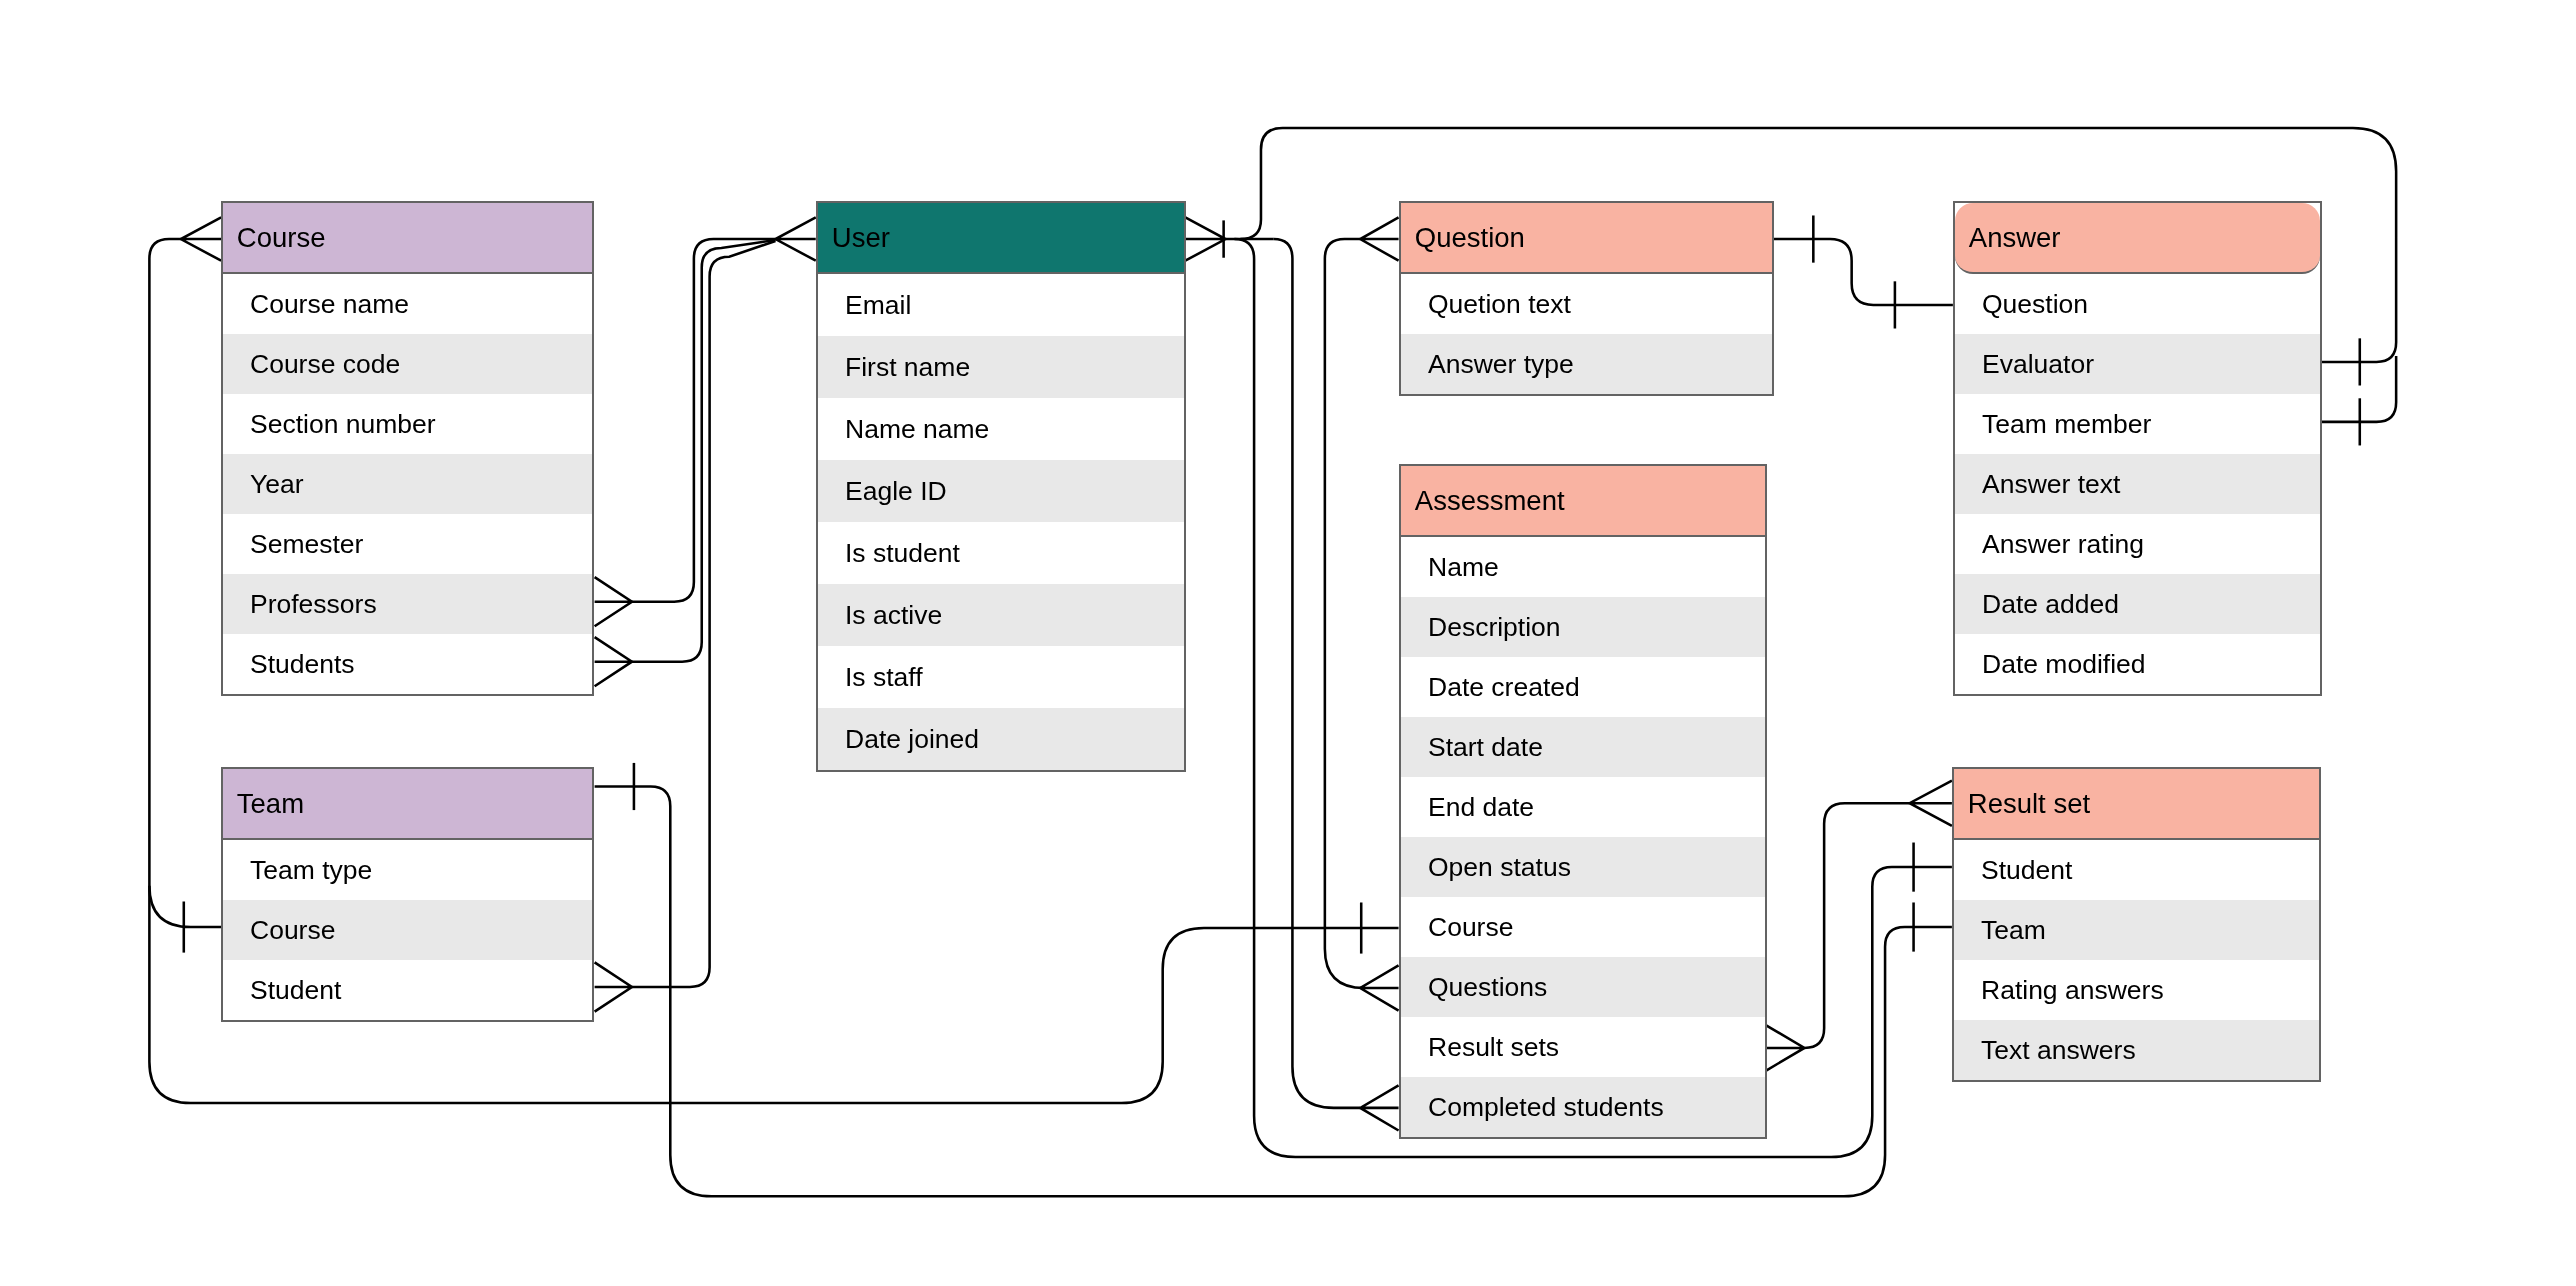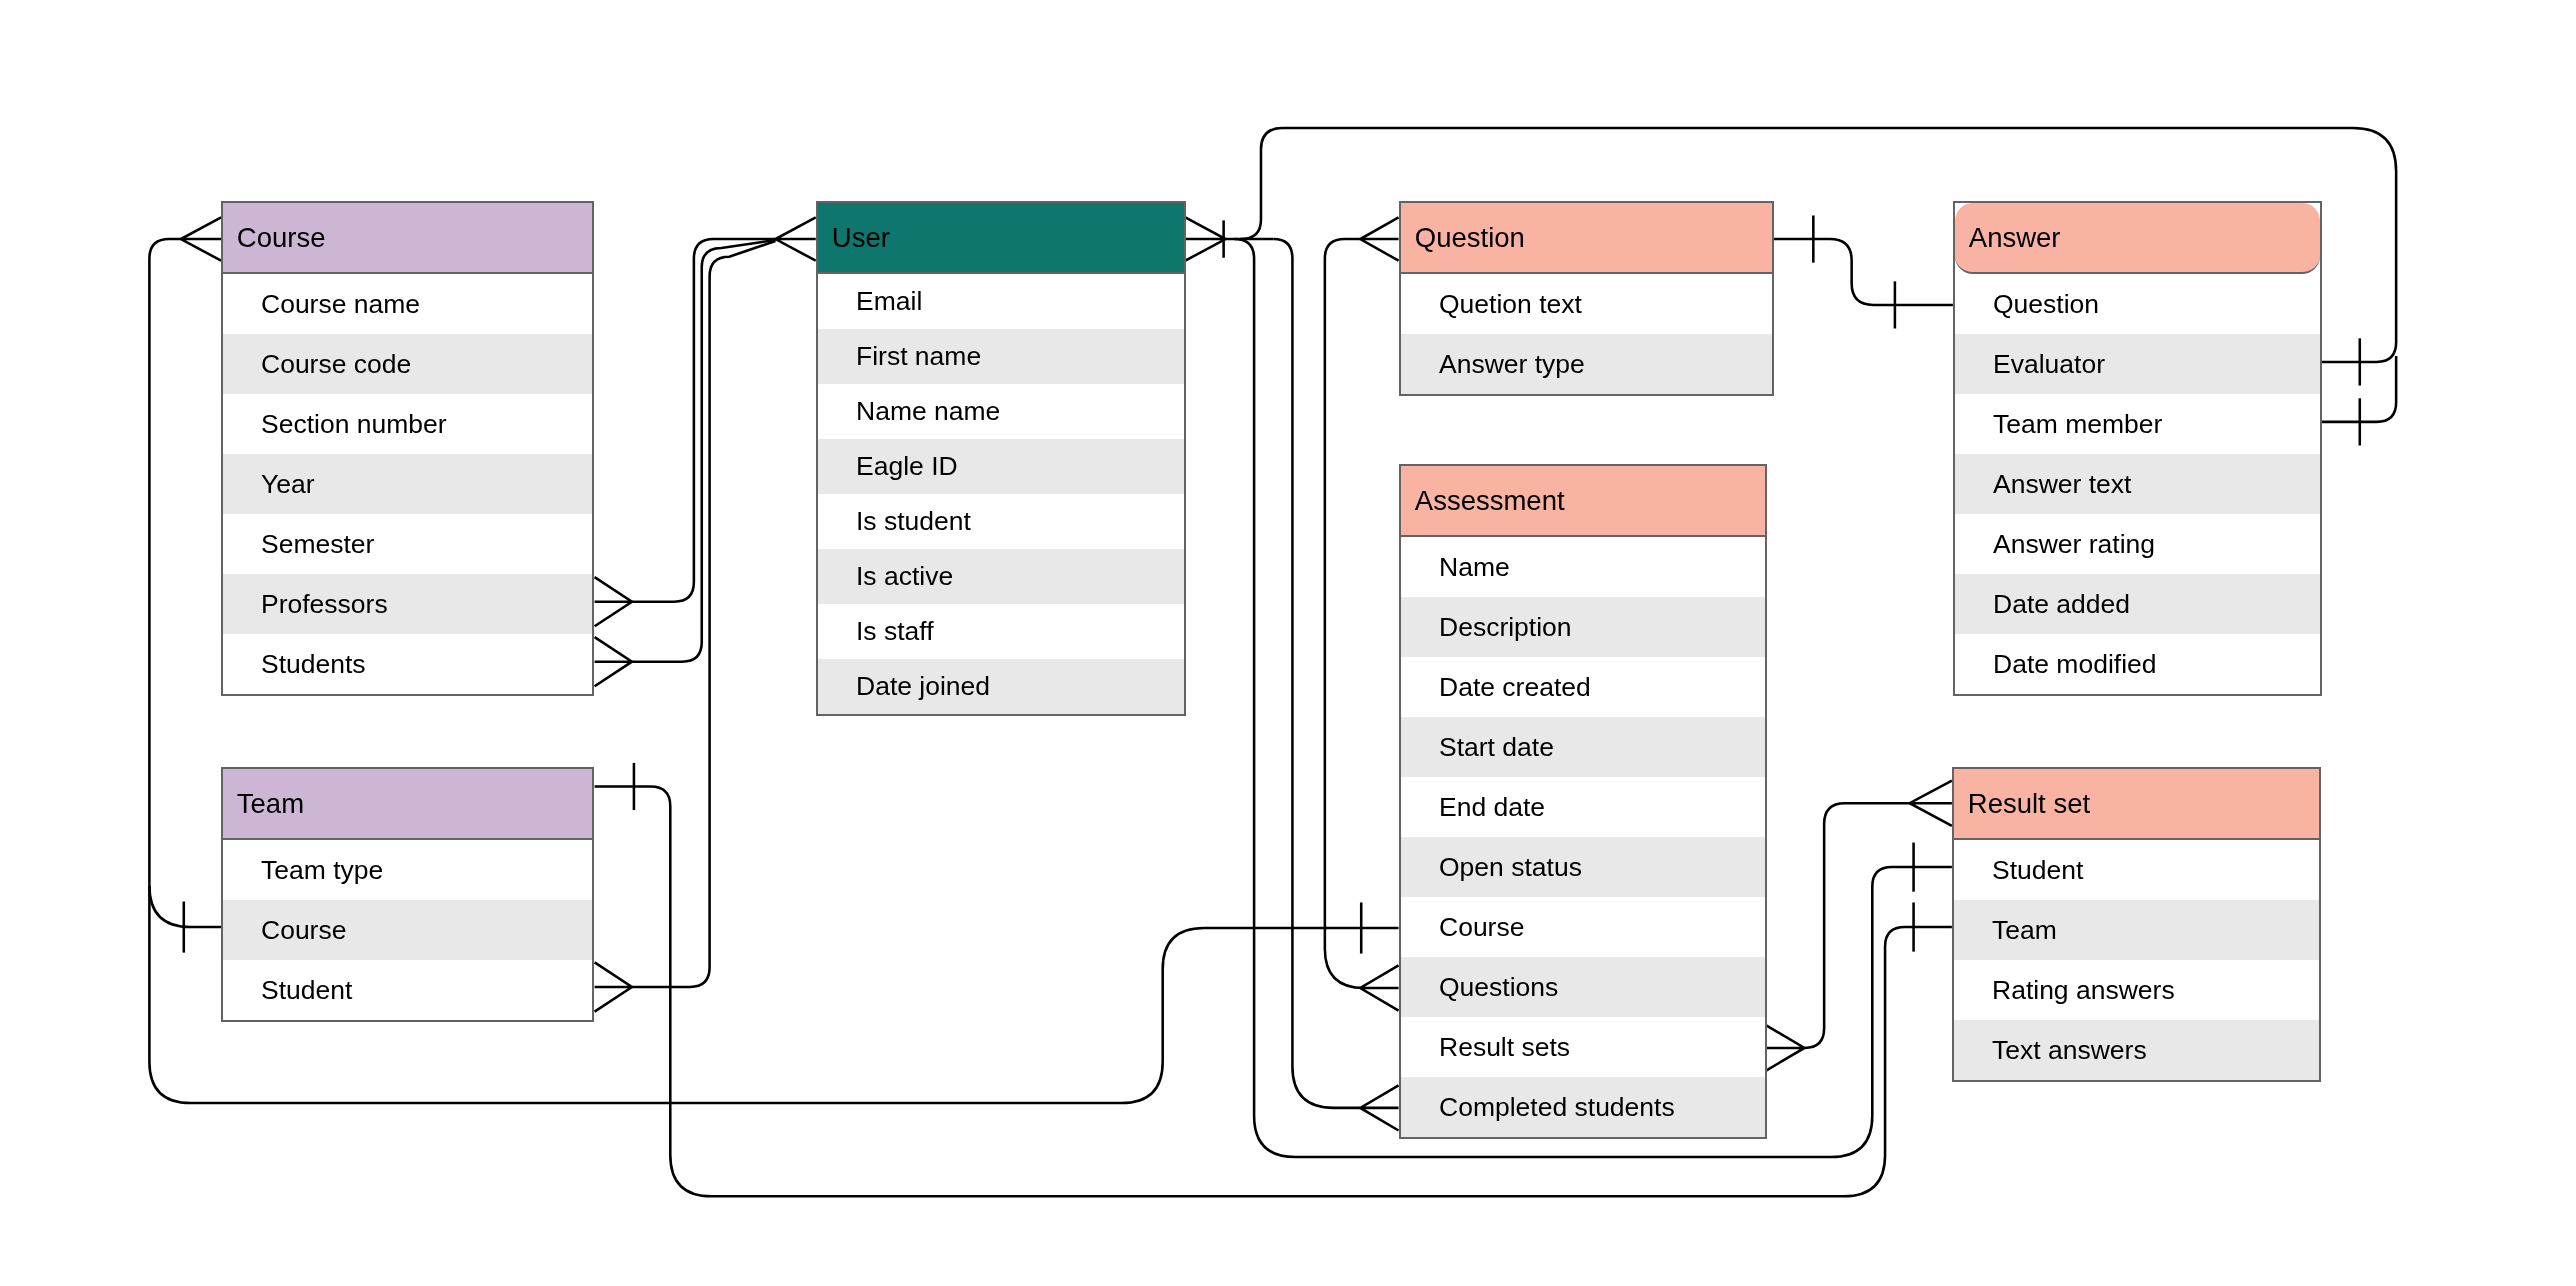--- a/index.html
+++ b/index.html
@@ -11,24 +11,24 @@
   #rel-layer{position:absolute;left:0;top:0;z-index:1;}
   .table{
     position:absolute;z-index:2;background:#ffffff;
     border:2.9px solid #636363;box-sizing:border-box;
   }
   .table .hdr{
     height:69px;display:flex;align-items:center;padding-left:13.8px;
     border-bottom:2px solid #636363;font-size:27.5px;
   }
   .table .row{
-    height:60px;display:flex;align-items:center;padding-left:38px;
+    height:60px;display:flex;align-items:center;padding-left:27px;
     font-size:26.5px;white-space:nowrap;
   }
-  .t-user .row{height:55px;}
+  .t-user .row{height:62px;}
   .table .row:nth-child(odd){background:#ffffff;}
   .table .row:nth-child(even){background:#e8e8e8;}
   
   .t-course    {left:221px; top:201px; width:373px;}
   .t-user      {left:816px; top:201px; width:370px;}
   .t-question  {left:1399px;top:201px; width:375px;}
   .t-answer    {left:1953px;top:201px; width:369px;}
   .t-team      {left:221px; top:767px; width:373px;}
   .t-assessment{left:1399px;top:464px; width:368px;}
   .t-resultset {left:1952px;top:767px; width:369px;}

